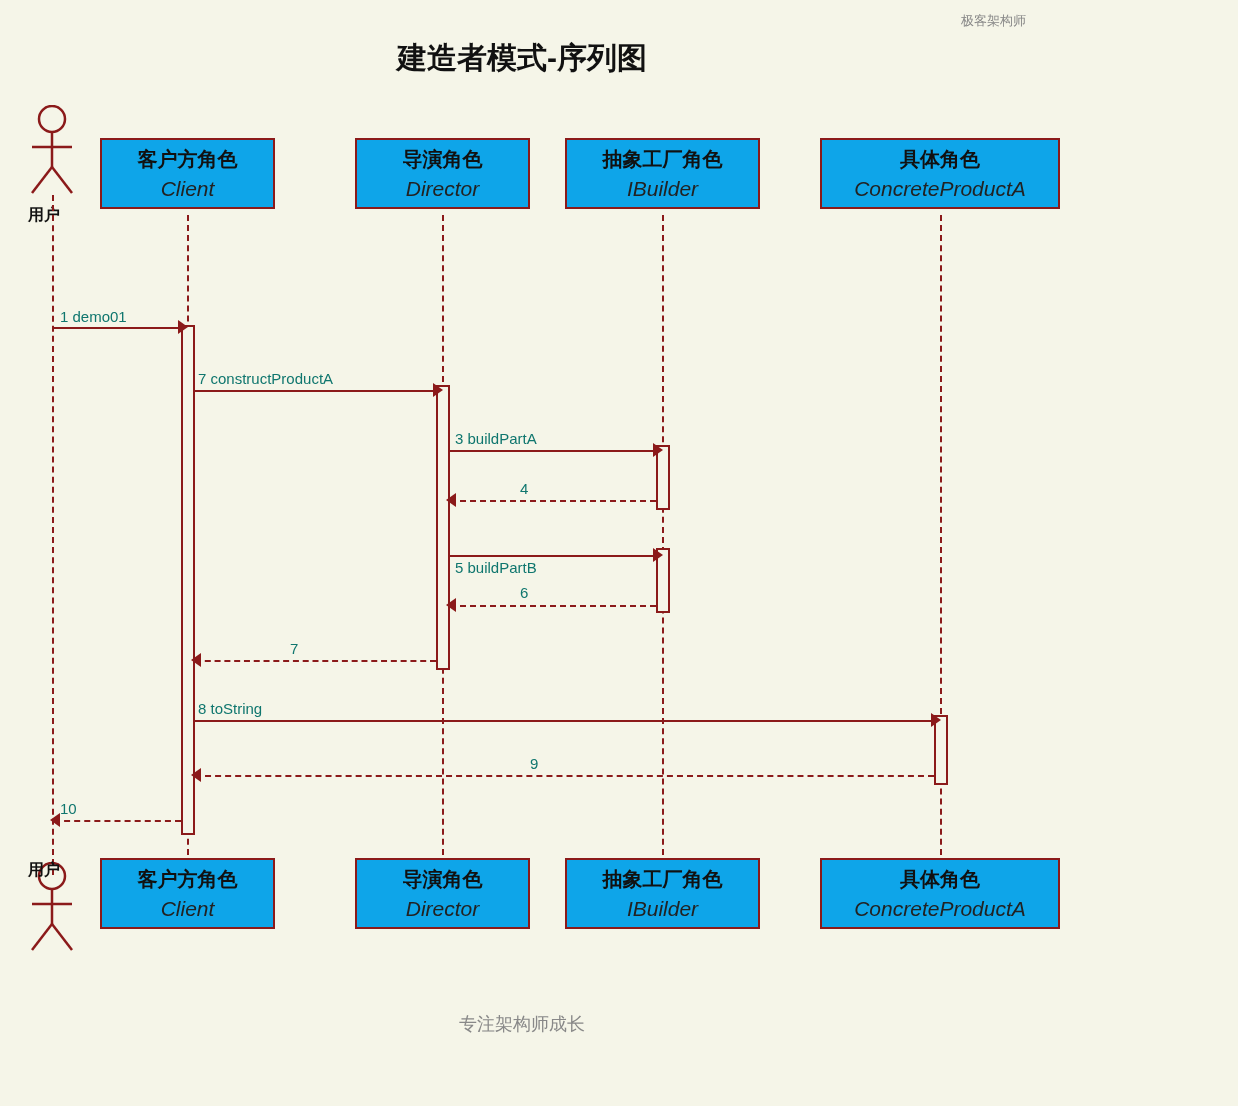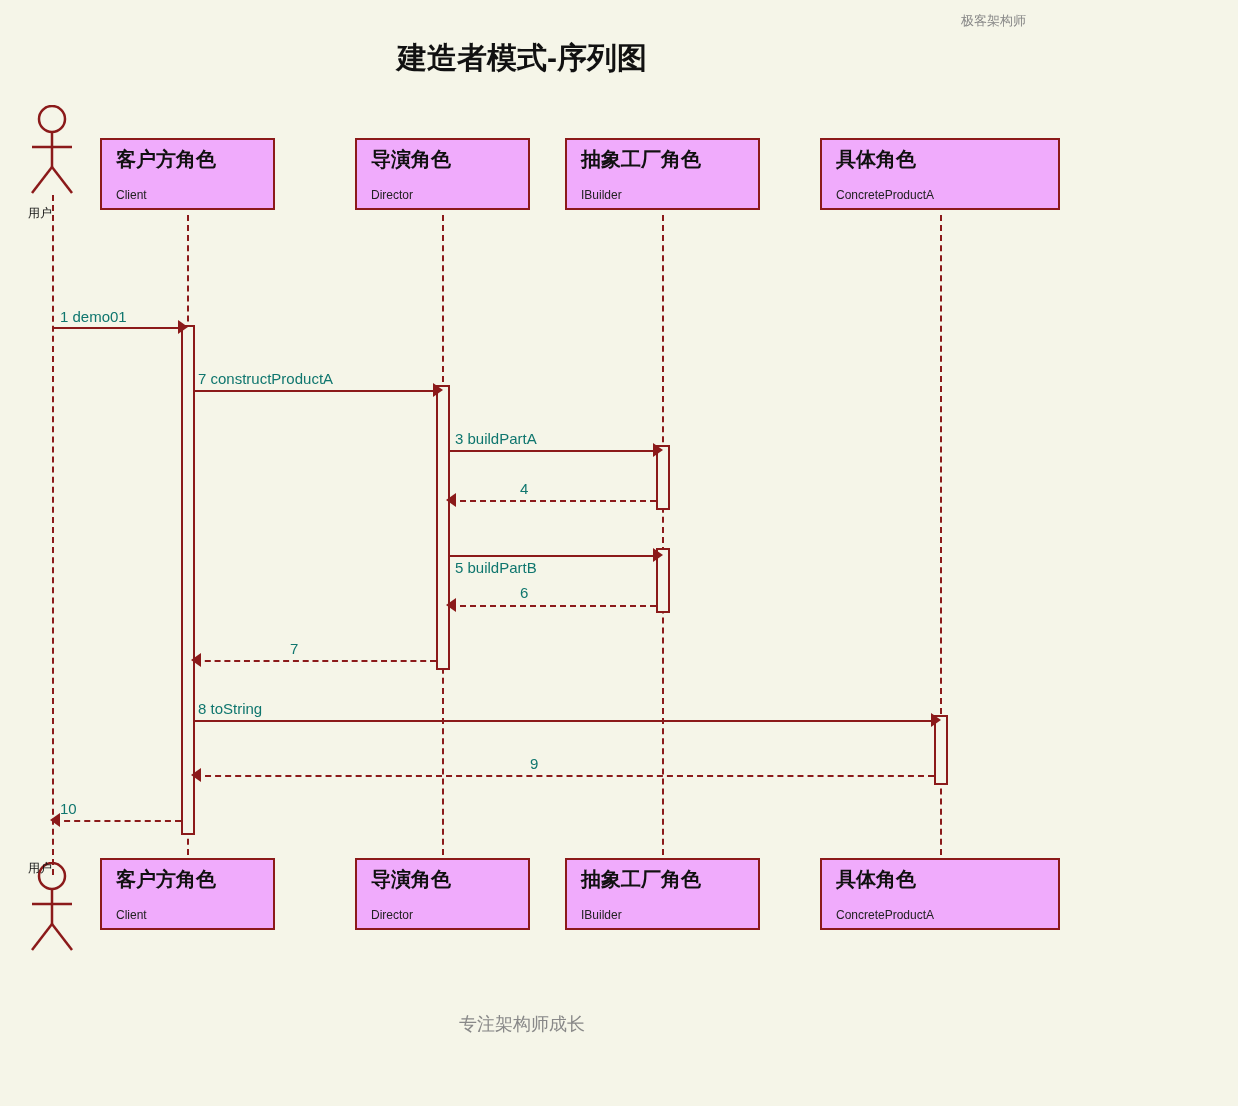--- a/index.html
+++ b/index.html
@@ -41,37 +41,38 @@
     .diagram {
       position: relative;
       width: 1044px;
       height: 1050px;
     }
 
     
     .lifeline-box {
       position: absolute;
       border: 2.5px solid #8b1a1a;
-      background: #f0abfc;
-      text-align: left;
+      background: #0ea5e9;
+      text-align: center;
       padding: 6px 14px;
     }
 
     .lifeline-box .zh {
       font-size: 20px;
       font-weight: bold;
       color: #111;
       display: block;
     }
 
     .lifeline-box .en {
-      font-size: 12px;
+      font-size: 21px;
       color: #222;
       display: block;
-      margin-top: 15px;
+      margin-top: 4px;
+      font-style: italic;
     }
 
     
     .activation {
       position: absolute;
       background: #f5f5e8;
       border: 2px solid #8b1a1a;
       width: 14px;
     }
 
@@ -86,23 +87,23 @@
     .stick-figure {
       position: absolute;
     }
 
     svg.stick {
       display: block;
     }
 
     .label-yonghu {
       position: absolute;
-      font-size: 12px;
+      font-size: 16px;
       color: #111;
-      font-weight: normal;
+      font-weight: bold;
     }
   </style>
 </head>
 <body>
 
 <div class="diagram">
 
   <div class="watermark-top">极客架构师</div>
   <div class="watermark-bottom">专注架构师成长</div>
 

